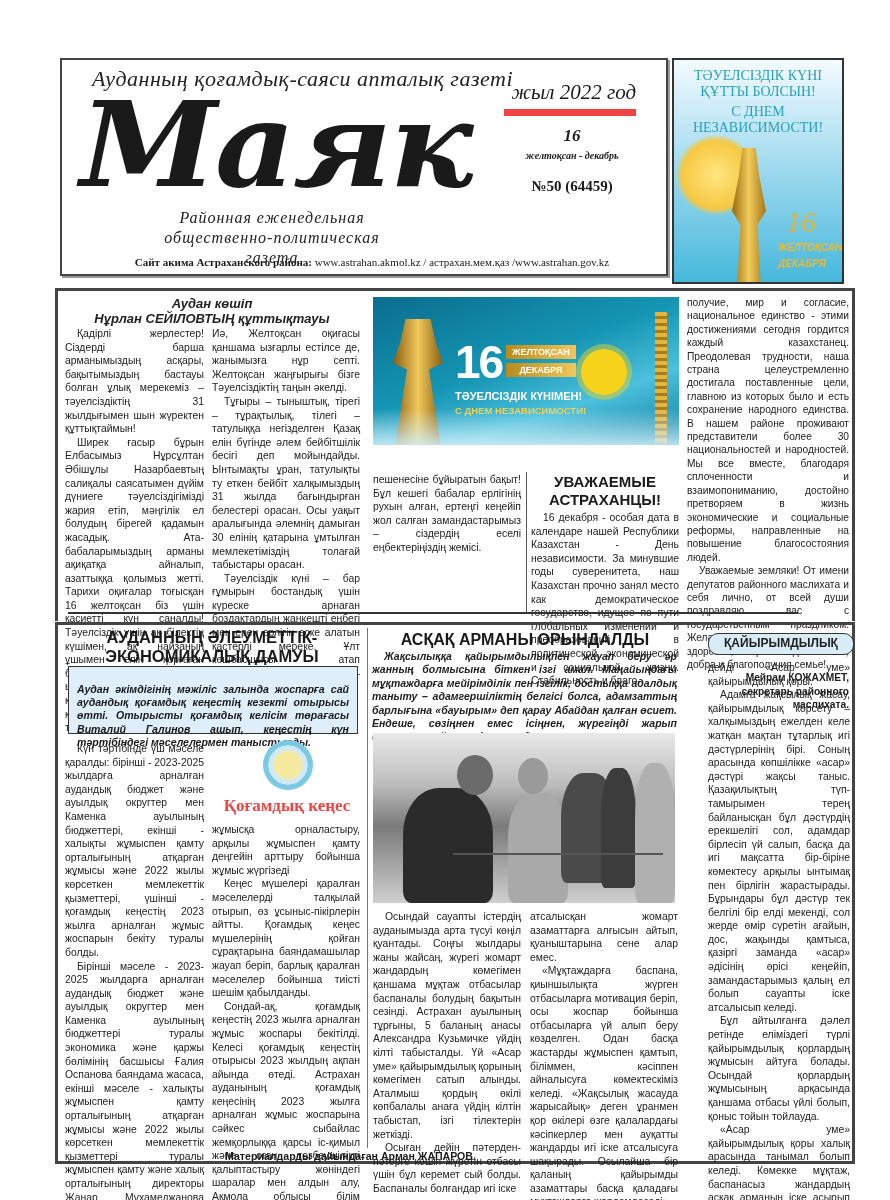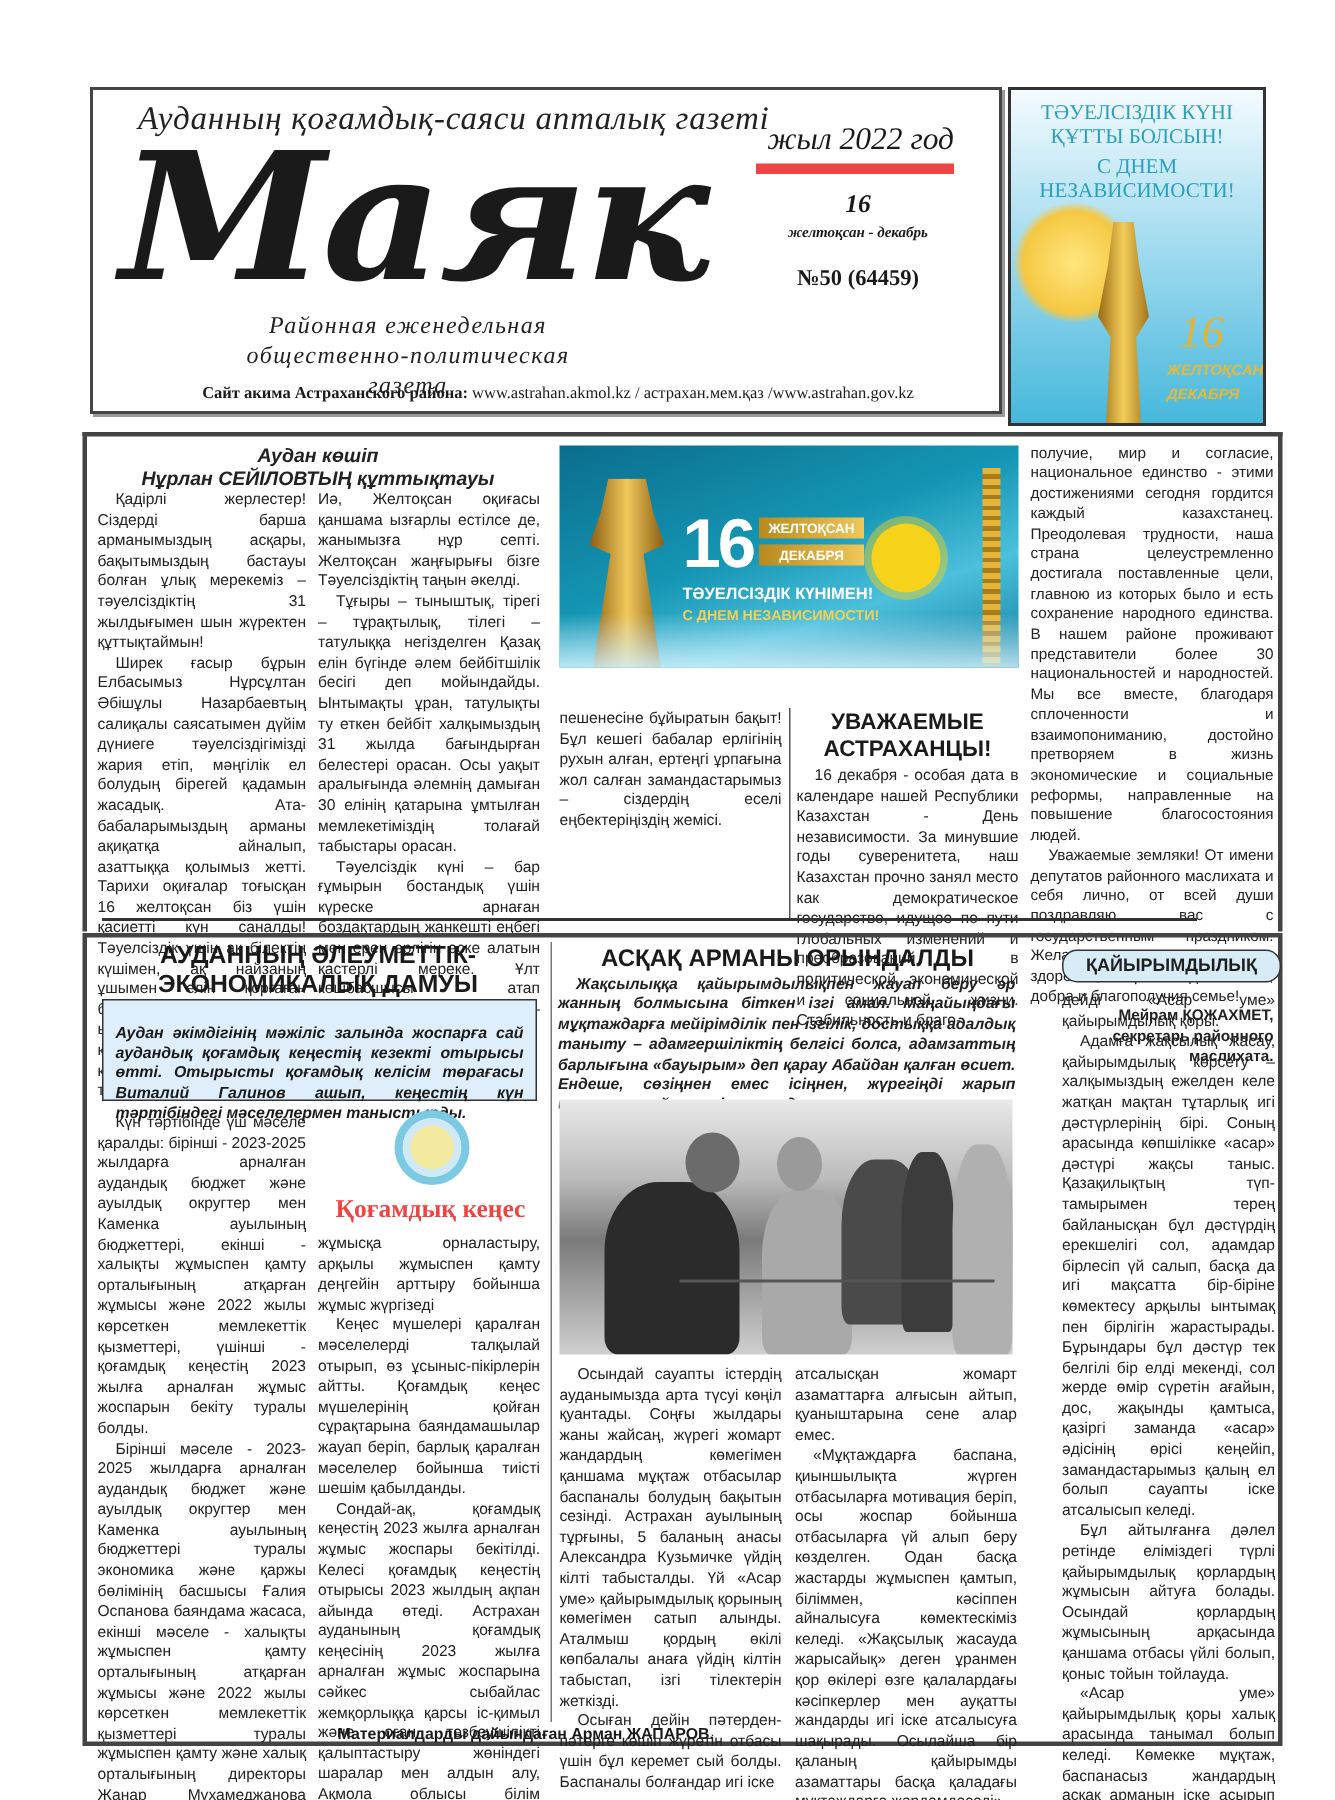--- a/index.html
+++ b/index.html
@@ -107,21 +107,21 @@
   <div class="tag" style="top:48px">ЖЕЛТОҚСАН</div>
   <div class="tag" style="top:66px">ДЕКАБРЯ</div>
   <div class="t1">ТӘУЕЛСІЗДІК КҮНІМЕН!</div>
   <div class="t2">С ДНЕМ НЕЗАВИСИМОСТИ!</div>
   <div class="bsun"></div>
   <div class="ornament"></div>
   <div class="wave"></div>
 </div>
 
 <div class="col" style="left:373px;top:473px;width:148px;">
-  <p style="text-indent:0">пешенесіне бұйыратын бақыт! Бұл кешегі бабалар ерлігінің рухын алған, ертеңгі ұрпағына жол салған замандастарымыз – сіздердің еселі еңбектеріңіздің жемісі.</p>
+  <p style="text-indent:0">пешенесіне бұйыратын бақыт! Бұл кешегі бабалар ерлігінің рухын алған, ертеңгі кеңейіп жол салған замандастарымыз – сіздердің еселі еңбектеріңіздің жемісі.</p>
 </div>
 <div class="vrule" style="left:526px;top:472px;height:142px"></div>
 
 <div class="big-h" style="left:530px;top:473px;width:150px;font-size:15px;line-height:18px">УВАЖАЕМЫЕ АСТРАХАНЦЫ!</div>
 <div class="col" style="left:531px;top:511px;width:148px;">
   <p>16 декабря - особая дата в календаре нашей Республики Казахстан - День независимости. За минувшие годы суверенитета, наш Казахстан прочно занял место как демократическое государство, идущее по пути глобальных изменений и преобразований в политической, экономической и социальной жизни. Стабильность и благо-</p>
 </div>
 <div class="col" style="left:687px;top:296px;width:162px;font-size:10.2px;line-height:13.4px">
   <p style="text-indent:0">получие, мир и согласие, национальное единство - этими достижениями сегодня гордится каждый казахстанец. Преодолевая трудности, наша страна целеустремленно достигала поставленные цели, главною из которых было и есть сохранение народного единства. В нашем районе проживают представители более 30 национальностей и народностей. Мы все вместе, благодаря сплоченности и взаимопониманию, достойно претворяем в жизнь экономические и социальные реформы, направленные на повышение благосостояния людей.</p>
   <p>Уважаемые земляки! От имени депутатов районного маслихата и себя лично, от всей души поздравляю вас с государственным праздником. Желаю вам всем крепкого здоровья, мира и долголетия, добра и благополучия семье!</p>

